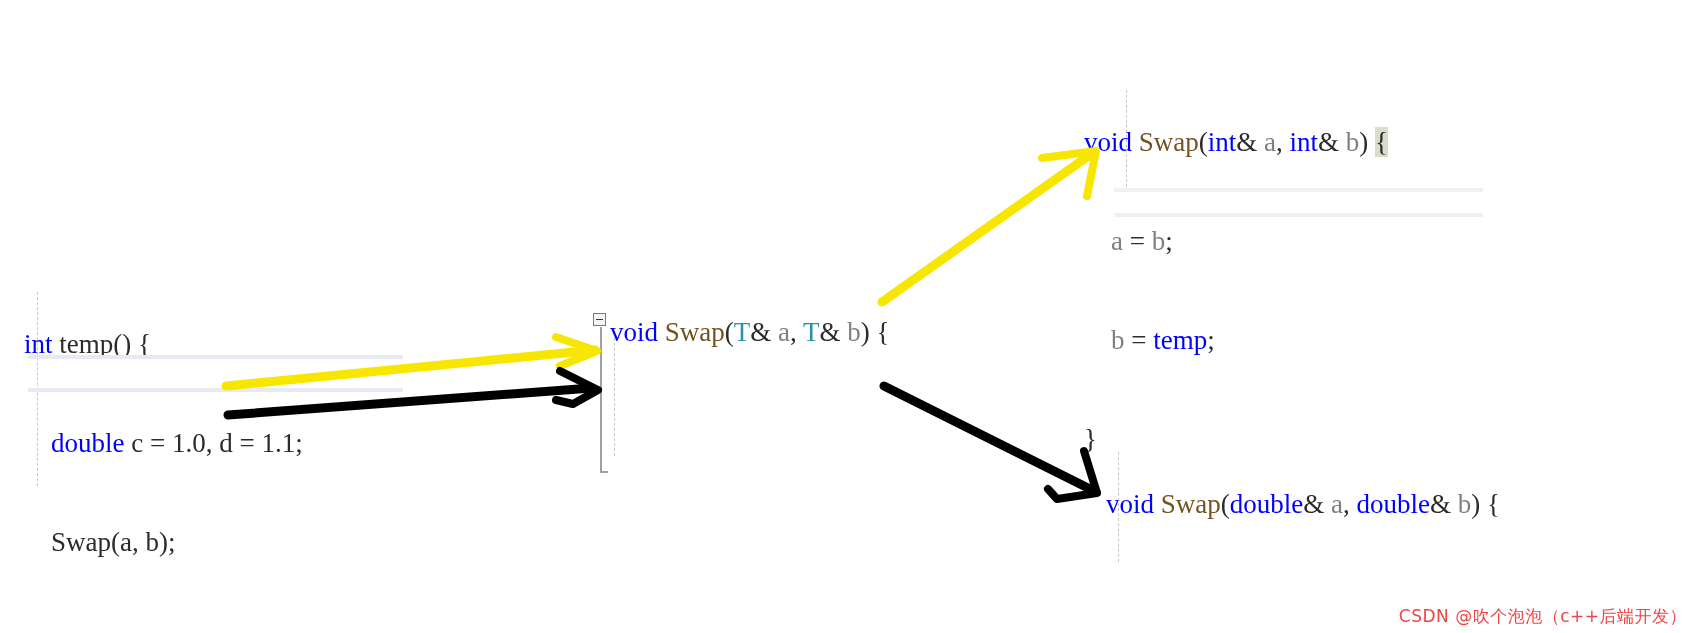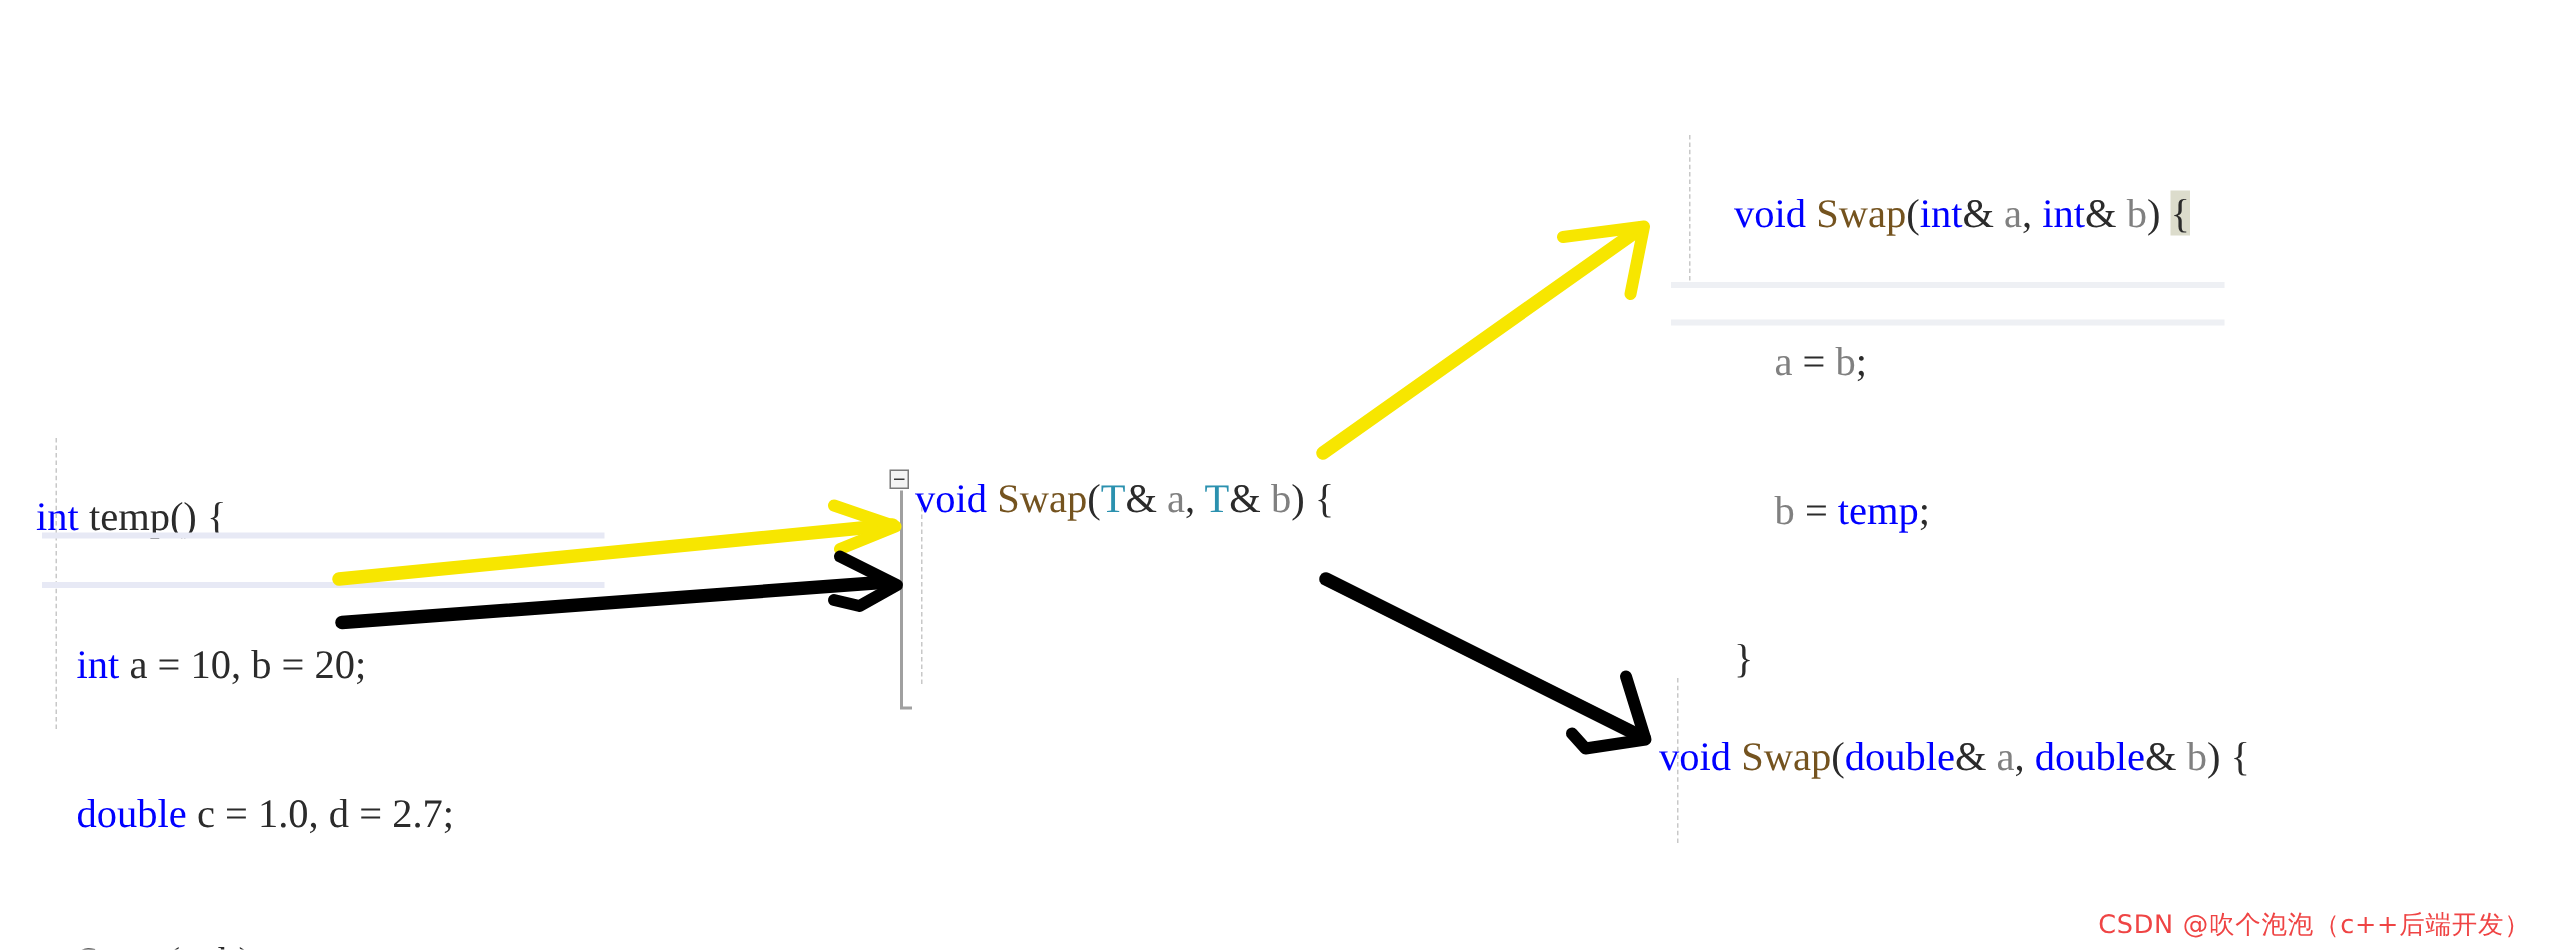--- a/index.html
+++ b/index.html
@@ -107,22 +107,21 @@
   .clipped-top {
     position: absolute;
     overflow: hidden;
   }
 </style>
 </head>
 <body>
 
 <div class="code-block" id="block-main" style="left:24px; top:262px;">
   <div class="code-line"><span><span class="kw">int</span><span class="pln"> temp() {</span></span></div>
-  <div class="code-line"><span><span class="pln">    </span><span class="kw">int</span><span class="pln"> a = 10, b = 20;</span></span></div>
-  <div class="code-line"><span><span class="pln">    </span><span class="kw">double</span><span class="pln"> c = 1.0, d = 2.7;</span></span></div>
+  <div class="code-line"><span><span class="pln">    </span><span class="kw">double</span><span class="pln"> c = 1.0, d = 1.1;</span></span></div>
   <div class="code-line"><span><span class="pln">    </span><span class="pln">Swap</span><span class="pln">(a, b);</span></span></div>
   
   
   
 </div>
 <div class="guide" style="left:37px; top:292px; height:194px;"></div>
 <div class="row-rule" style="left:28px; top:355px; width:375px;"></div>
 <div class="row-rule" style="left:28px; top:388px; width:375px;"></div>
 
 <div class="clipped-top" style="left:590px; top:262px; width:380px; height:225px;">
@@ -132,21 +131,21 @@
     
     
     
   </div>
 </div>
 <div class="fold-box" style="left:593px; top:313px;"></div>
 <div class="fold-bar" style="left:600px; top:327px; height:145px;"></div>
 <div class="fold-bar-foot" style="left:600px; top:471px; width:8px;"></div>
 <div class="guide" style="left:614px; top:338px; height:118px;"></div>
 
-<div class="code-block" id="block-int" style="left:1156px; top:60px;">
+<div class="code-block" id="block-int" style="left:1084px; top:60px;">
   <div class="code-line"><span><span class="kw">void</span><span class="pln"> </span><span class="fn">Swap</span><span class="pln">(</span><span class="kw">int</span><span class="pln">&amp; </span><span class="var">a</span><span class="pln">, </span><span class="kw">int</span><span class="pln">&amp; </span><span class="var">b</span><span class="pln">) </span><span class="pln brace-hl">{</span></span></div>
   <div class="code-line"><span><span class="pln">    </span><span class="var">a</span><span class="pln"> = </span><span class="var">b</span><span class="pln">;</span></span></div>
   <div class="code-line"><span><span class="pln">    </span><span class="var">b</span><span class="pln"> = </span><span class="kw">temp</span><span class="pln">;</span></span></div>
   <div class="code-line"><span><span class="pln">}</span></span></div>
 </div>
 <div class="guide" style="left:1126px; top:90px; height:97px;"></div>
 <div class="row-rule-grey" style="left:1114px; top:188px; width:369px;"></div>
 <div class="row-rule-grey" style="left:1114px; top:213px; width:369px;"></div>
 
 <div class="code-block" id="block-double" style="left:1106px; top:422px;">

